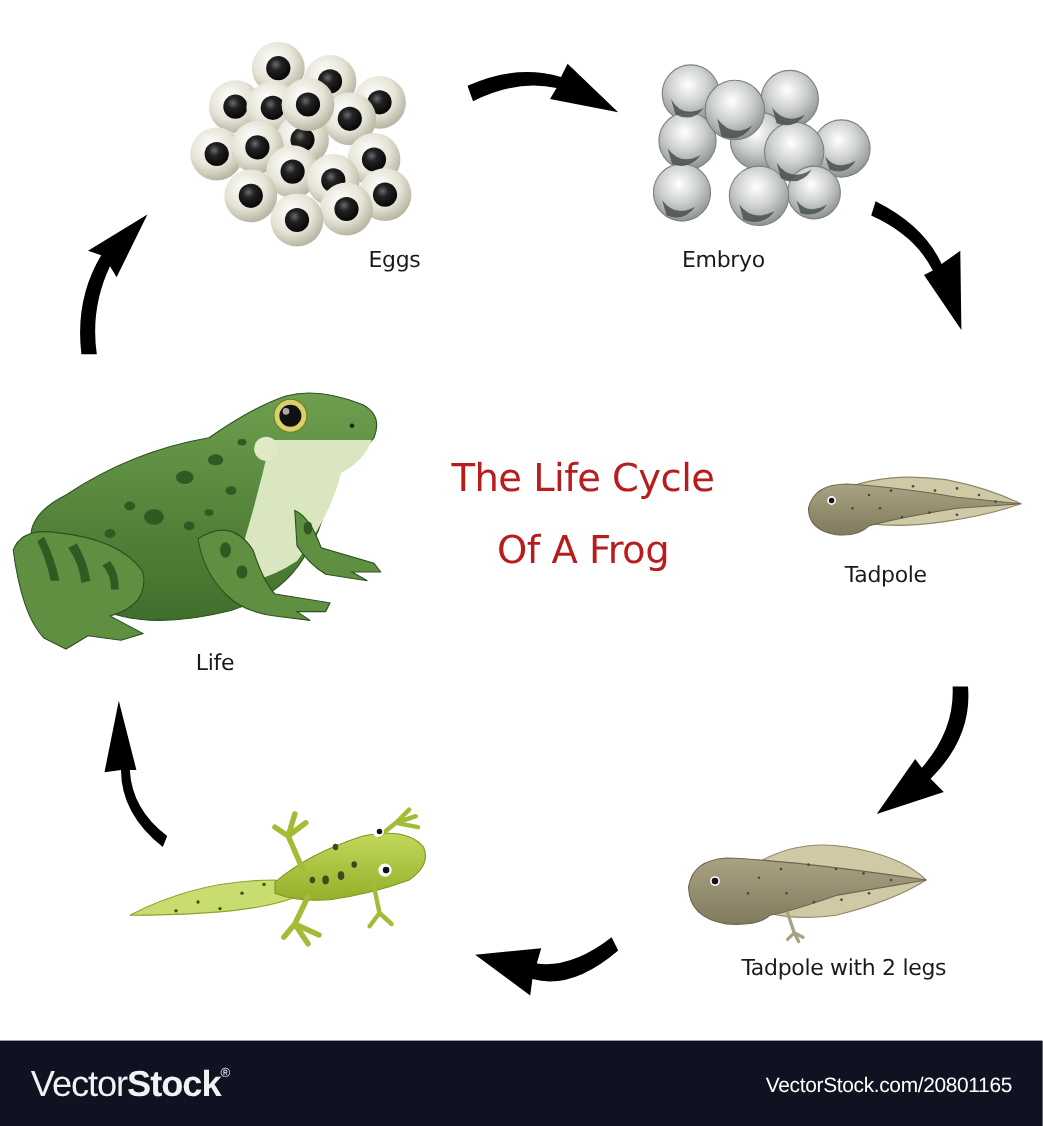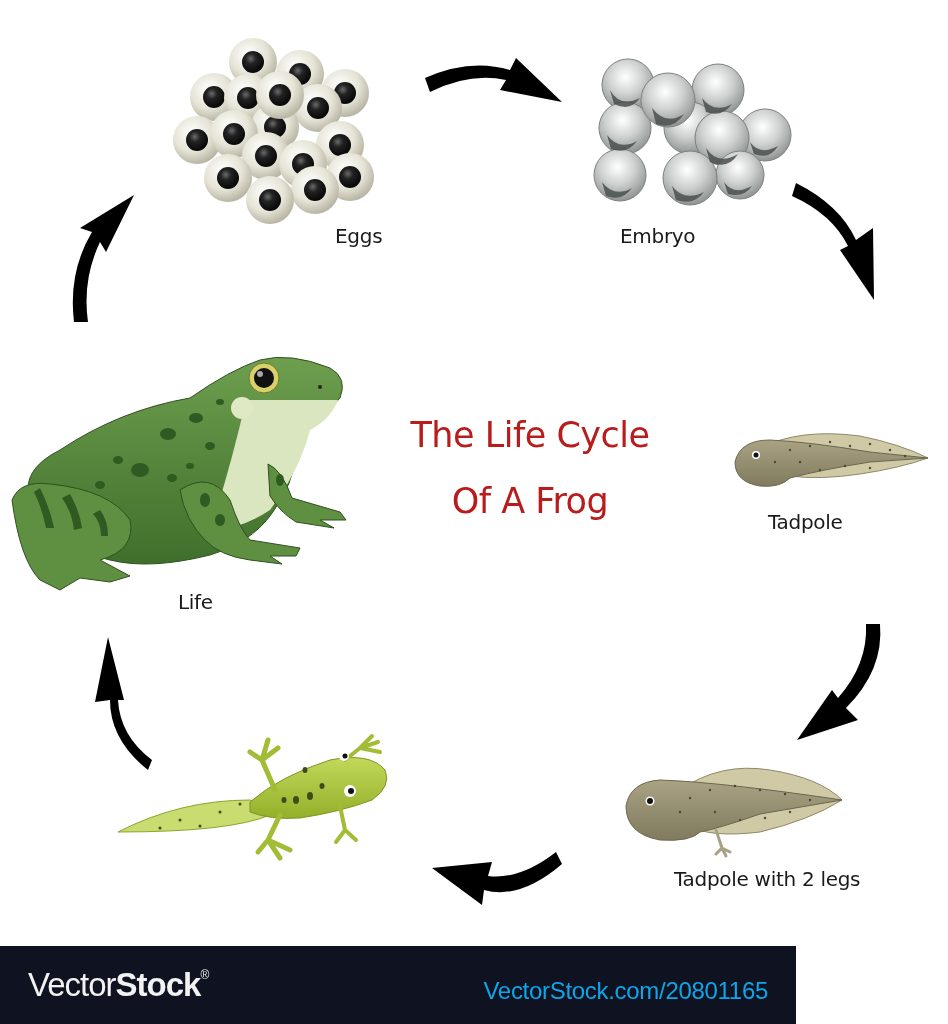--- a/index.html
+++ b/index.html
@@ -1,25 +1,25 @@
 <!DOCTYPE html>
 <html><head>
 <meta charset="utf-8">
 <style>
   html, body { margin: 0; padding: 0; }
   body { width: 948px; height: 1024px; background: #ffffff; position: relative; overflow: hidden; font-family: "DejaVu Sans", sans-serif; }
   .canvas { position: absolute; left: 0; top: 0; width: 948px; height: 946px; background: #ffffff; }
   svg.art { position: absolute; left: 0; top: 0; }
   .label { position: absolute; color: #1a1a1a; font-family: "DejaVu Sans", sans-serif; font-size: 20px; white-space: nowrap; letter-spacing: -0.3px; }
   .title { position: absolute; left: 340px; top: 402px; width: 380px; text-align: center; font-size: 35px; line-height: 66px; color: #b91c1c; letter-spacing: -0.5px; }
-  .footer { position: absolute; left: 0; top: 946px; width: 796px; height: 78px; background: #0f1220; }
+  .footer { position: absolute; left: 0; top: 946px; width: 948px; height: 78px; background: #0f1220; }
   .brand { position: absolute; left: 28px; top: 20px; color: #f2f2f2; font-size: 33px; letter-spacing: -1px; font-family: "Liberation Sans", sans-serif; }
   .brand b { font-weight: bold; }
   .brand sup { font-size: 12px; vertical-align: top; position: relative; top: 2px; }
-  .url { position: absolute; right: 28px; top: 31px; color: #0ea5e9; font-size: 24px; font-family: "Liberation Sans", sans-serif; letter-spacing: -0.3px; }
+  .url { position: absolute; right: 28px; top: 31px; color: #ffffff; font-size: 19px; font-family: "Liberation Sans", sans-serif; letter-spacing: -0.3px; }
 </style>
 </head>
 <body>
 
 <div class="canvas">
   <svg class="art" width="948" height="946" viewBox="0 0 948 946">
     <defs>
       <radialGradient id="egg" cx="40%" cy="35%" r="65%">
         <stop offset="0%" stop-color="#ffffff"></stop>
         <stop offset="60%" stop-color="#e6e4d6"></stop>

